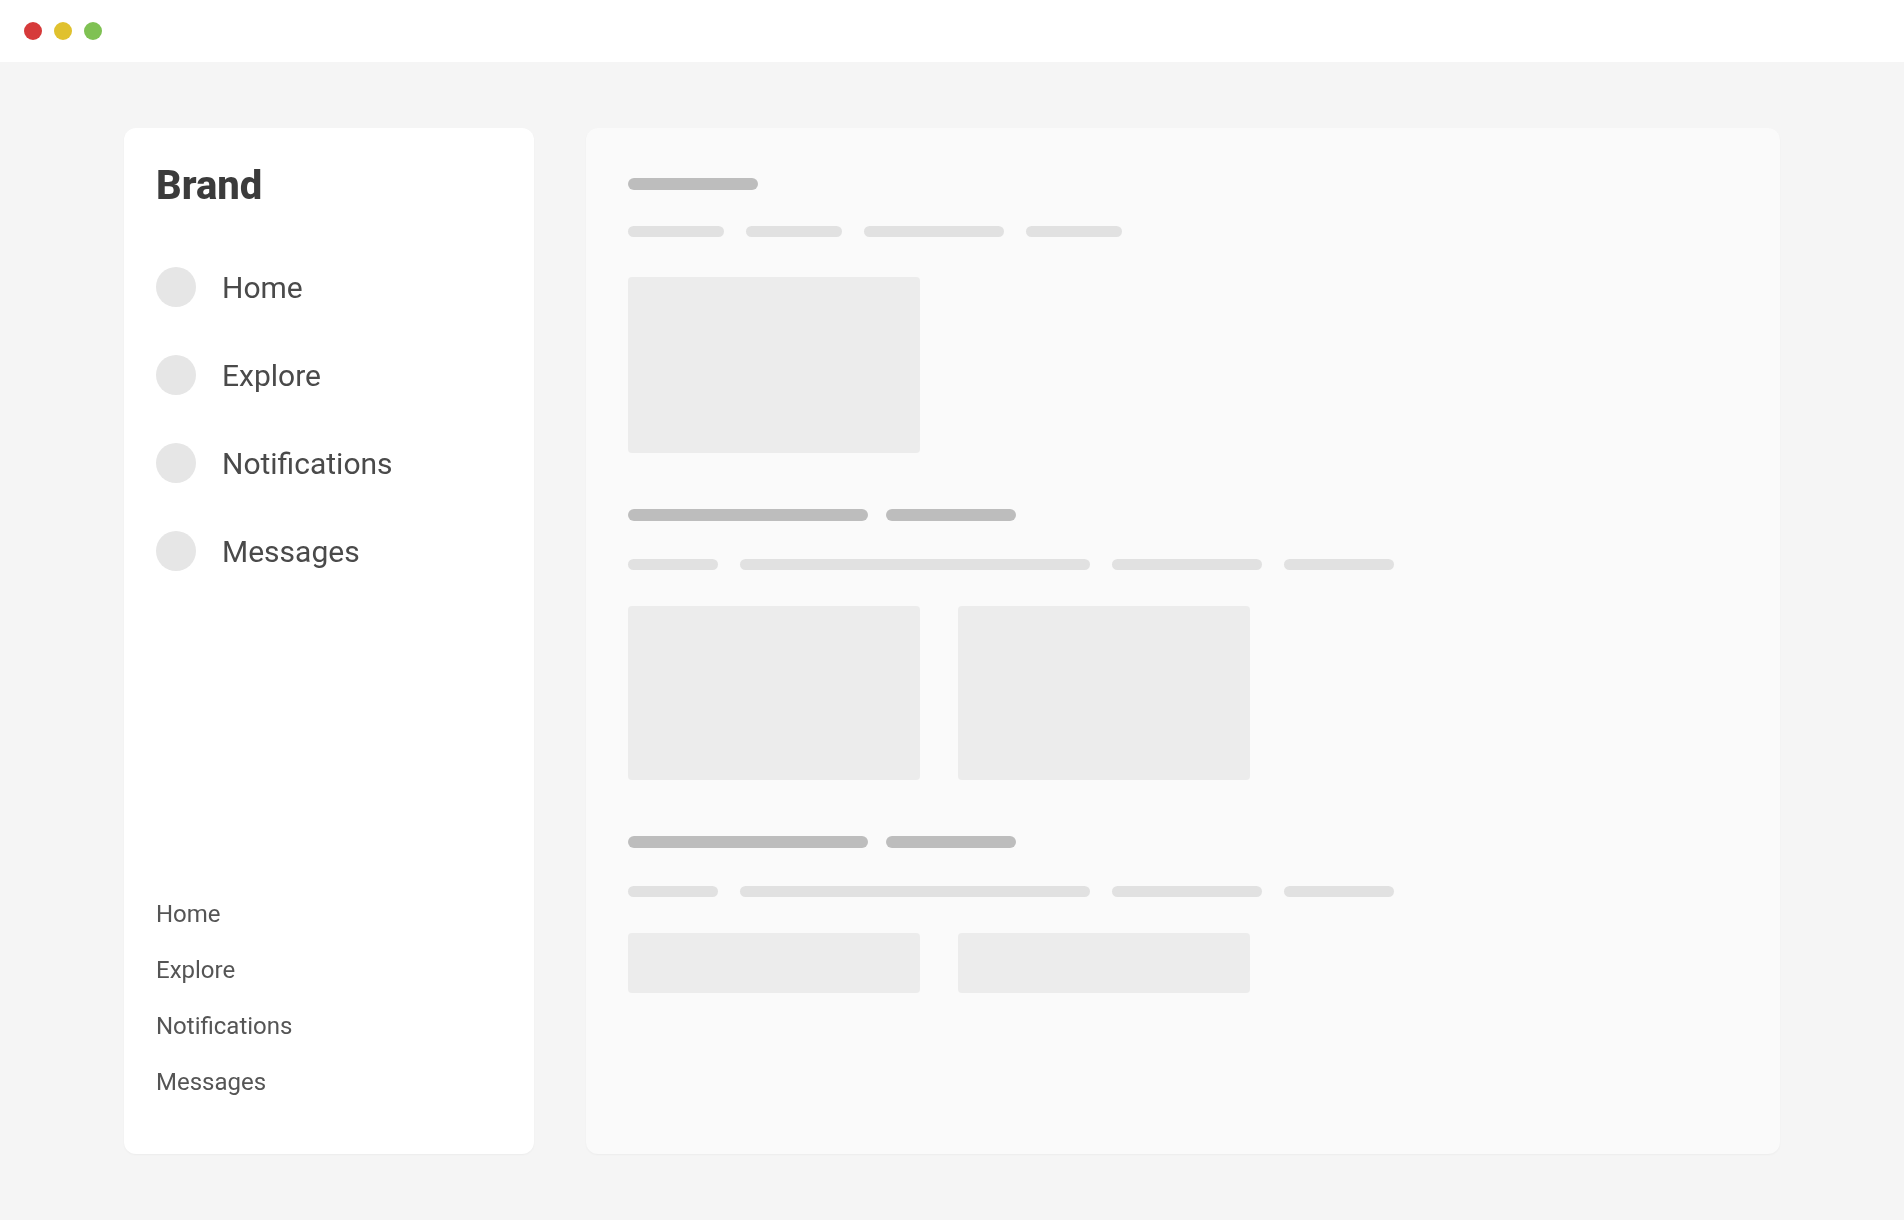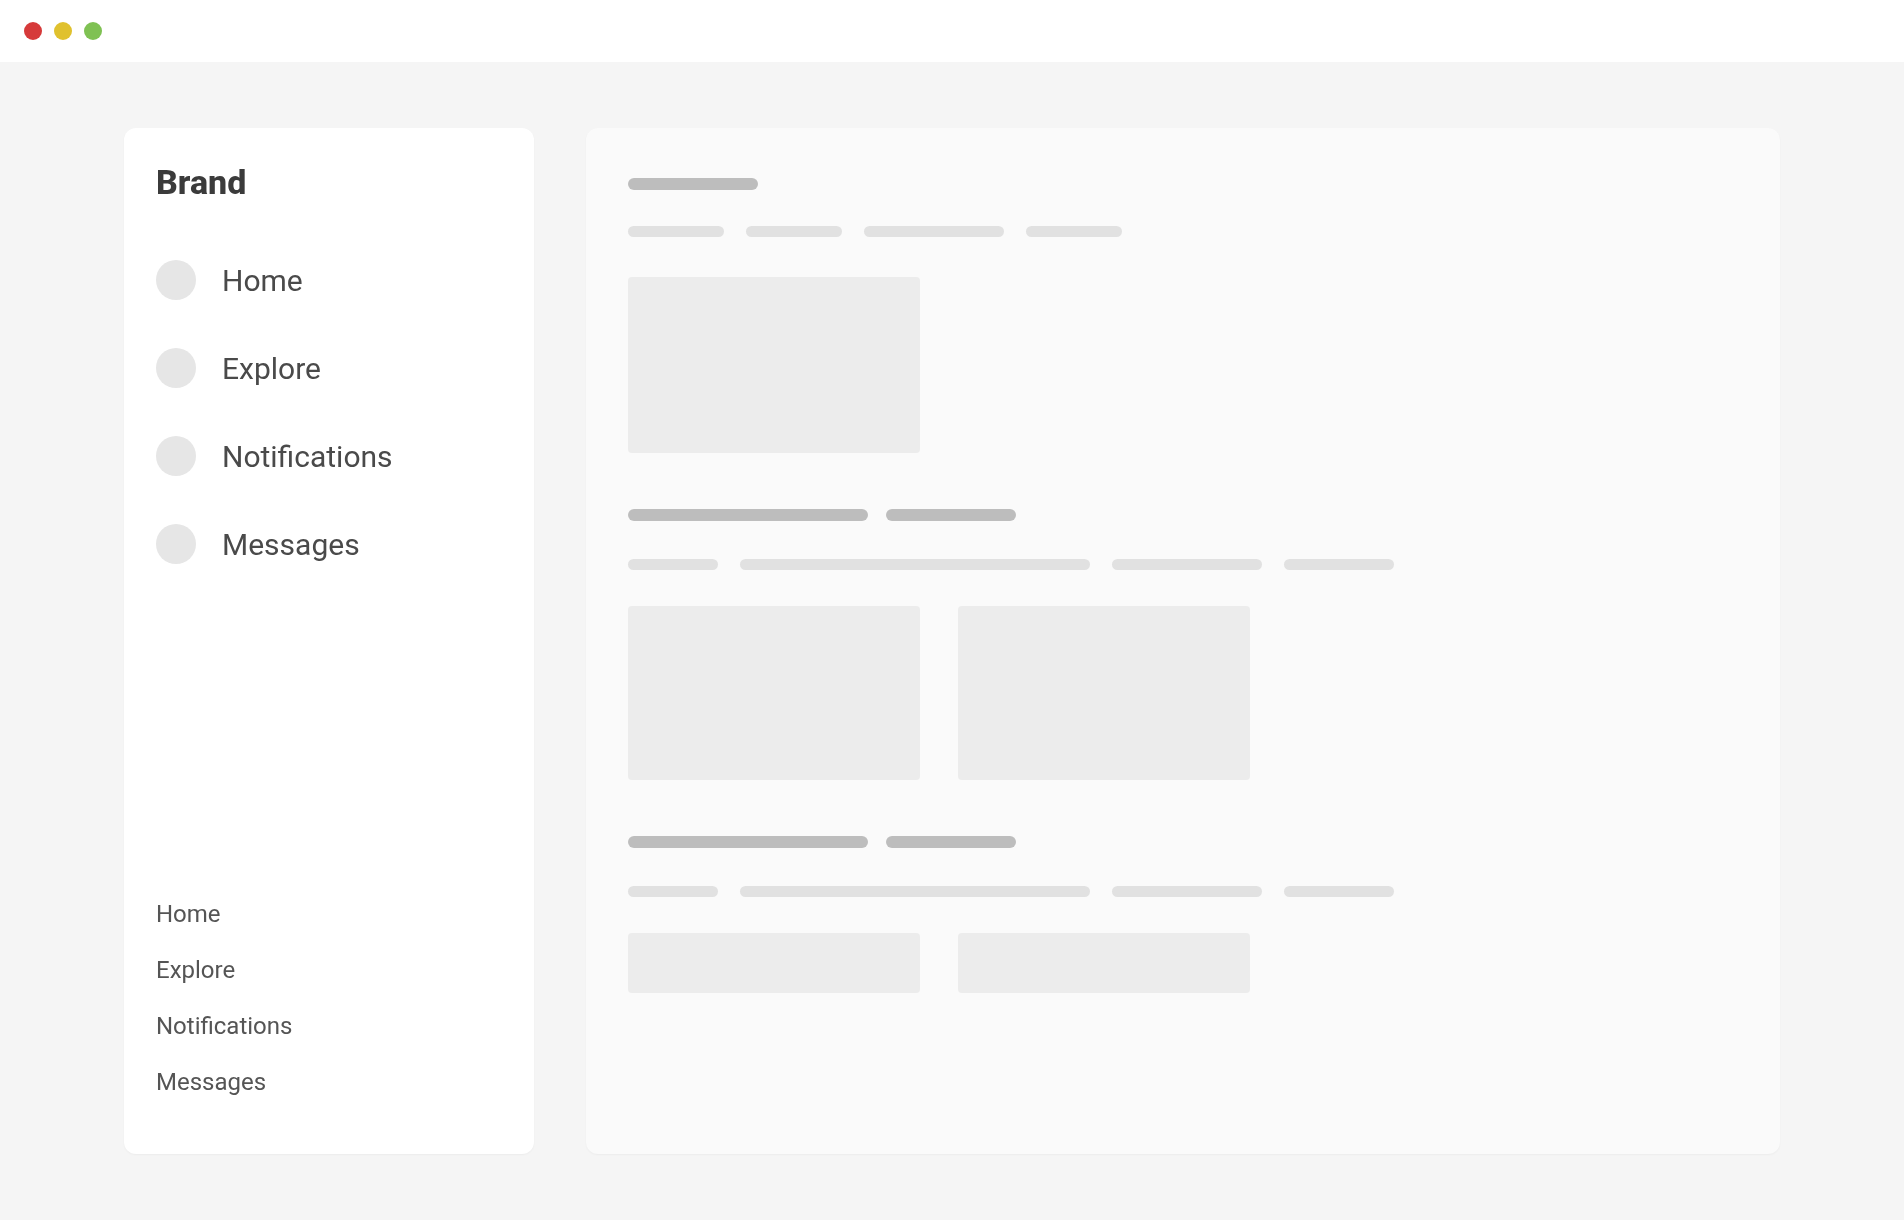--- a/index.html
+++ b/index.html
@@ -39,21 +39,21 @@
       background: #ffffff;
       border-radius: 12px;
       width: 410px;
       flex: 0 0 410px;
       padding: 34px 32px;
       box-shadow: 0 1px 2px rgba(0,0,0,0.04);
       display: flex;
       flex-direction: column;
     }
     .brand {
-      font-size: 34px;
+      font-size: 40px;
       font-weight: 800;
       color: #3b3b3b;
       margin-bottom: 58px;
     }
     .nav-primary {
       list-style: none;
       display: flex;
       flex-direction: column;
       gap: 48px;
     }

